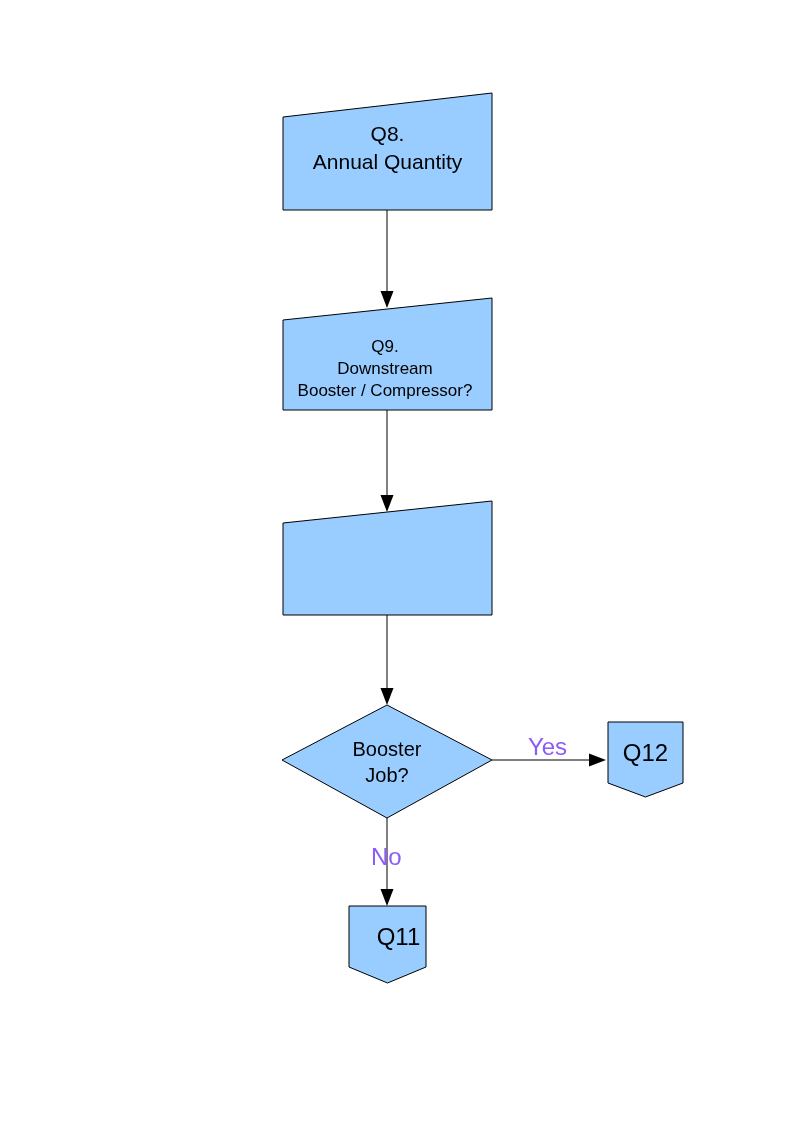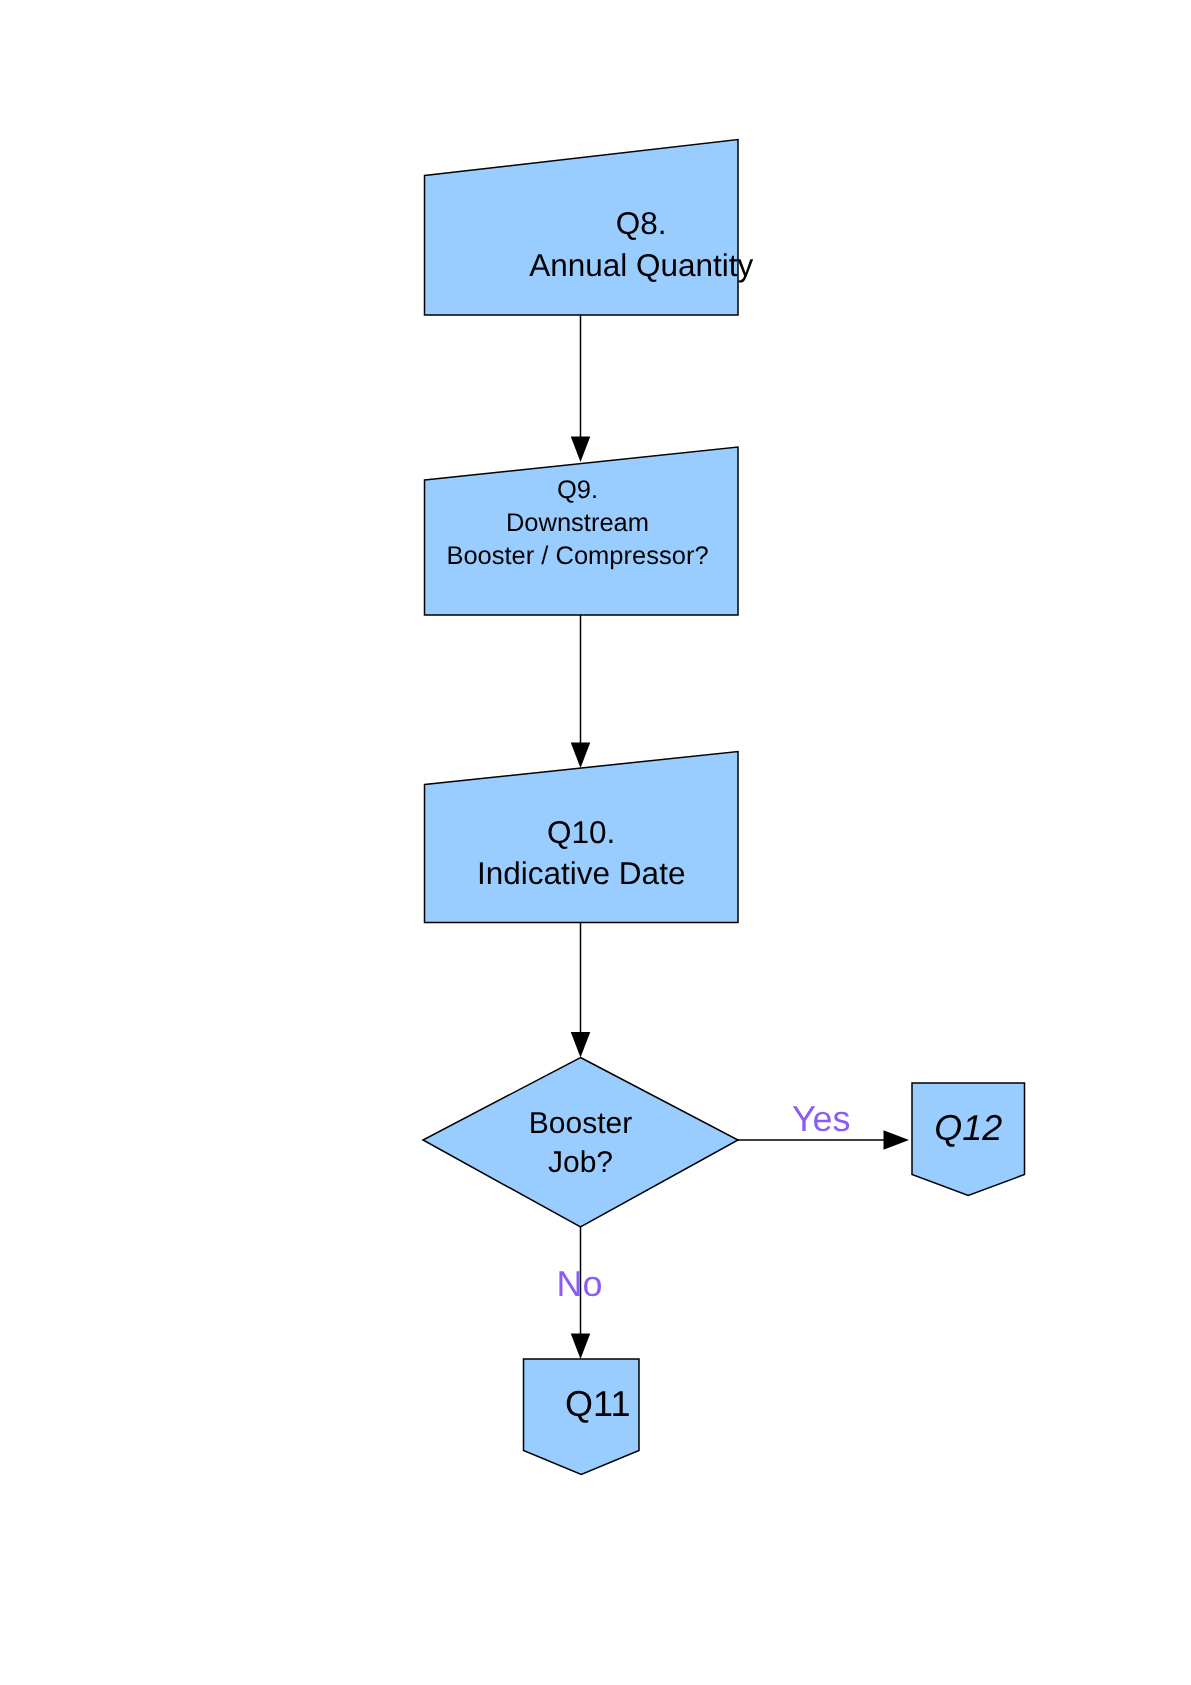--- a/index.html
+++ b/index.html
@@ -89,34 +89,32 @@
     <polygon class="shape" points="608,722 683,722 683,783 645.5,797 608,783" fill="#99CCFF"></polygon>
 
     <g>
       <line class="connector-line" x1="387" y1="818" x2="387" y2="893" stroke="#000000"></line>
       <polygon points="387,906 380.5,889 393.5,889" fill="#000000"></polygon>
     </g>
 
     <polygon class="shape" points="349,906 426,906 426,967 387.5,983 349,967" fill="#99CCFF"></polygon>
   </svg>
 
-  <div class="node-label fs-21" style="left:283px; top:117px; width:209px; height:93px;padding-left:40px;">Q8.
+  <div class="node-label fs-21" style="left:283px; top:101px; width:209px; height:93px;">Q8.
 Annual Quantity</div>
 
-  <div class="node-label fs-17" style="left:283px; top:304px; width:204px; height:90px;">Q9.
+  <div class="node-label fs-17" style="left:283px; top:324px; width:204px; height:90px;">Q9.
 Downstream
 Booster / Compressor?</div>
 
-  <div class="node-label fs-21" style="left:283px; top:523px; width:209px; height:92px;">Q10.
-Indicative Date</div>
 
   <div class="node-label fs-20" style="left:282px; top:705px; width:210px; height:113px;">Booster
 Job?</div>
 
-  <div class="node-label fs-24" style="left:608px; top:722px; width:75px; height:61px;font-style:italic;">Q12</div>
+  <div class="node-label fs-24" style="left:608px; top:722px; width:75px; height:61px;">Q12</div>
 
   <div class="node-label fs-24" style="left:349px; top:906px; width:99px; height:61px;">Q11</div>
 
   <div class="edge-label centered fs-24" style="left:500px; top:733px; width:95px; height:28px;">Yes</div>
 
   <div class="edge-label fs-24" style="left:371px; top:843px; width:80px; height:28px;">No</div>
 
 </div>
 
 </body></html>

